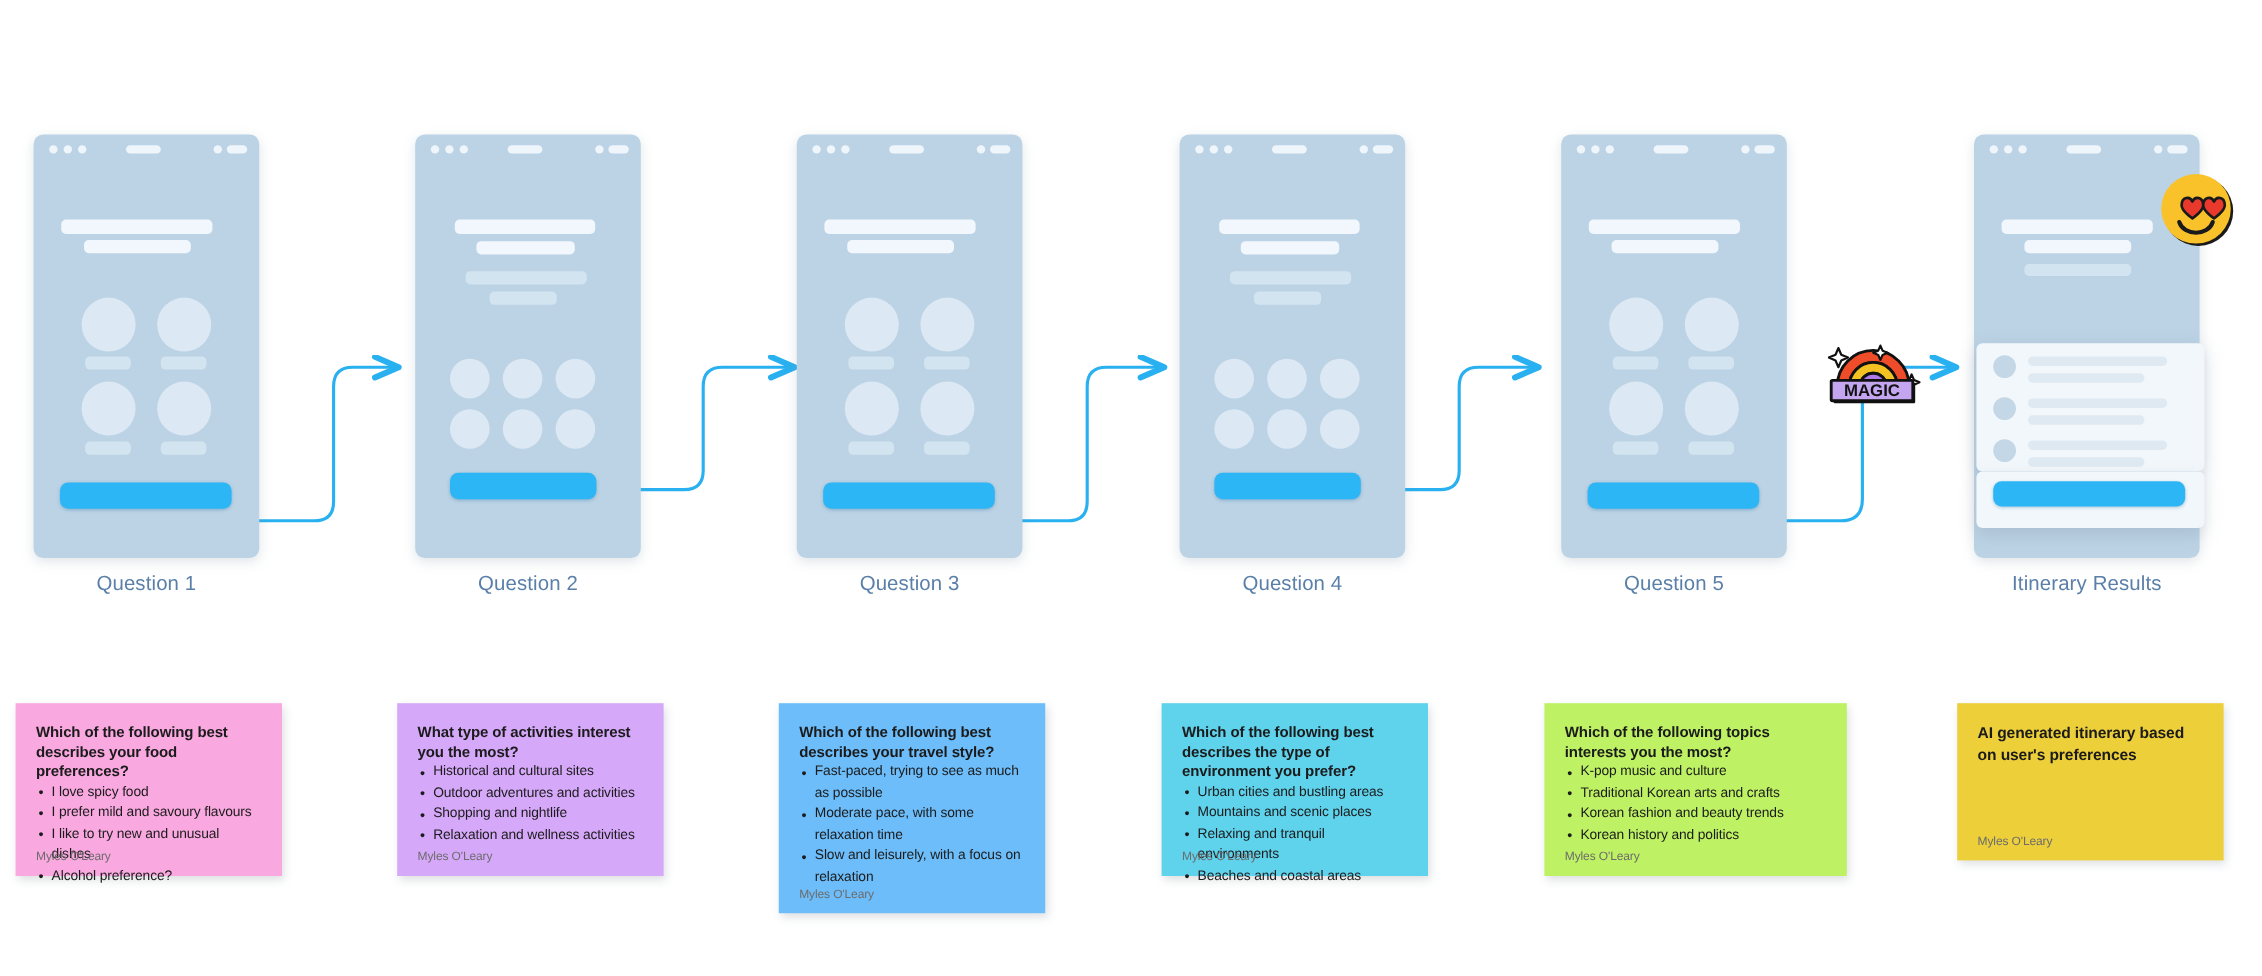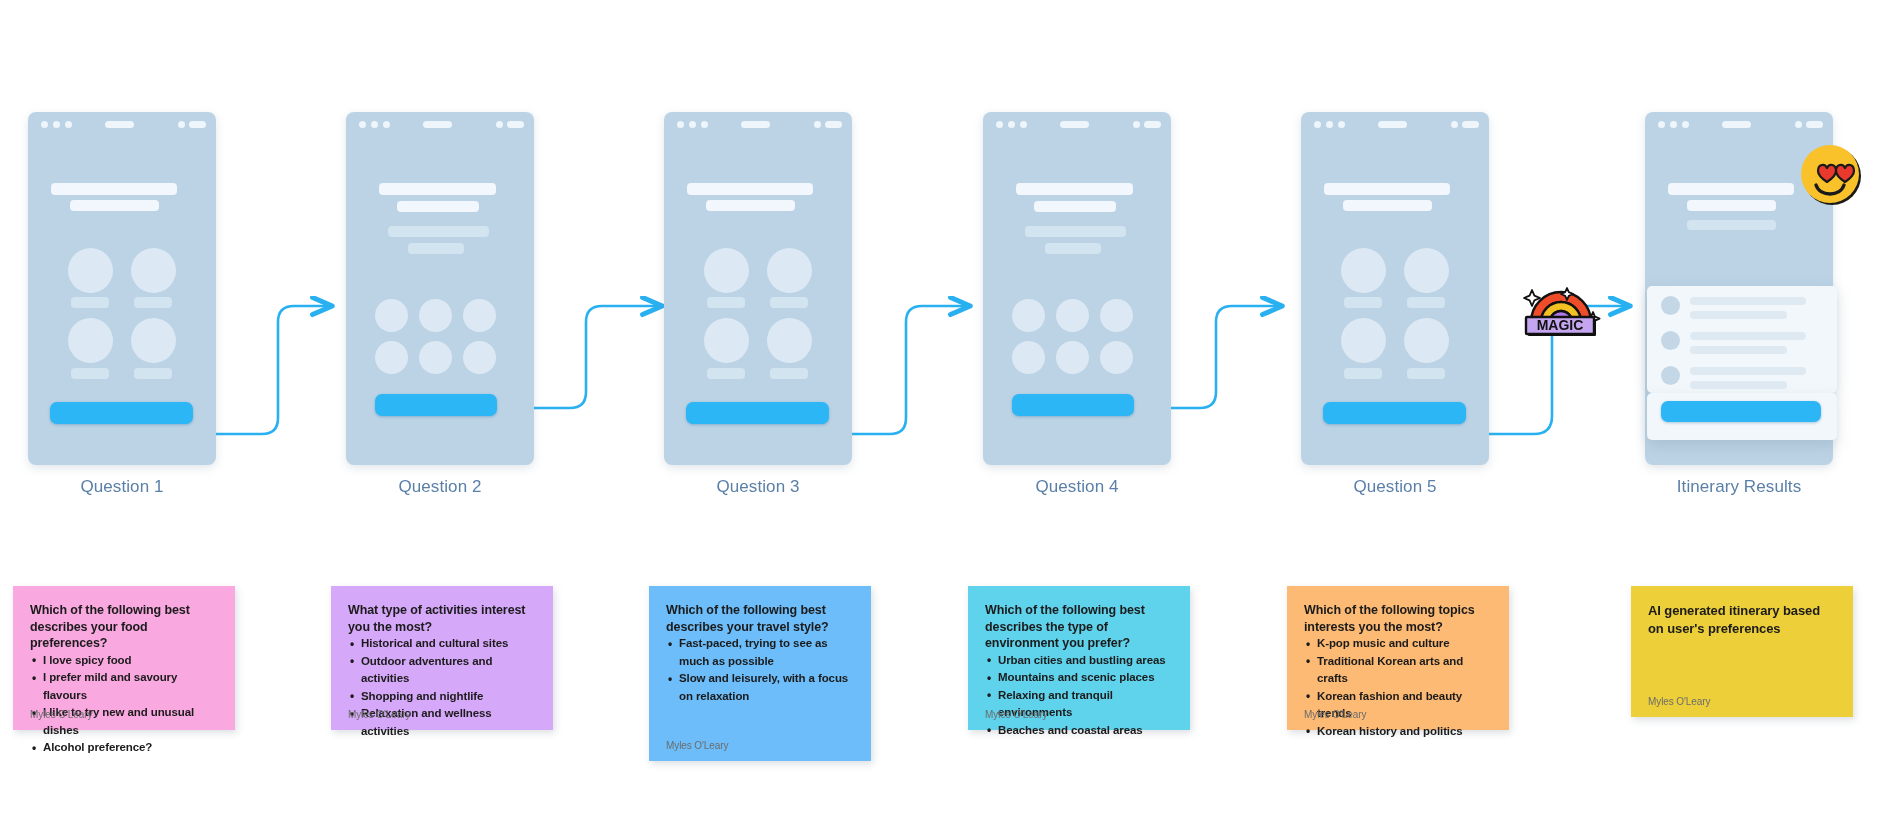--- a/index.html
+++ b/index.html
@@ -74,21 +74,20 @@
     line-height: 1.33;
     letter-spacing: -0.1px;
   }
   .note ul { list-style: none; }
   .note li {
     position: relative;
     font-size: 11.5px;
     line-height: 1.52;
     padding-left: 13px;
     letter-spacing: -0.1px;
-    font-weight: bold;
   }
   .note li::before {
     content: "•";
     position: absolute; left: 2px; top: -0.5px;
     font-size: 12px;
   }
   .note .author {
     position: absolute;
     left: 17px; bottom: 10px;
     font-size: 10px;
@@ -312,37 +311,38 @@
       <li>Shopping and nightlife</li>
       <li>Relaxation and wellness activities</li>
     </ul>
     <div class="author">Myles O'Leary</div>
   </div>
 
   <div class="note" style="left:649px; top:586px; width:222px; height:175px; background:#6cbdfa;">
     <h3>Which of the following best describes your travel style?</h3>
     <ul>
       <li>Fast-paced, trying to see as much as possible</li>
+      <li>Moderate pace, with some relaxation time</li>
       <li>Slow and leisurely, with a focus on relaxation</li>
     </ul>
     <div class="author">Myles O'Leary</div>
   </div>
 
   <div class="note" style="left:968px; top:586px; width:222px; height:144px; background:#5fd2ec;">
     <h3>Which of the following best describes the type of environment you prefer?</h3>
     <ul>
       <li>Urban cities and bustling areas</li>
       <li>Mountains and scenic places</li>
       <li>Relaxing and tranquil environments</li>
       <li>Beaches and coastal areas</li>
     </ul>
     <div class="author">Myles O'Leary</div>
   </div>
 
-  <div class="note" style="left:1287px; top:586px; width:222px; height:144px; background:#fdba74;">
+  <div class="note" style="left:1287px; top:586px; width:252px; height:144px; background:#bef264;">
     <h3>Which of the following topics interests you the most?</h3>
     <ul>
       <li>K-pop music and culture</li>
       <li>Traditional Korean arts and crafts</li>
       <li>Korean fashion and beauty trends</li>
       <li>Korean history and politics</li>
     </ul>
     <div class="author">Myles O'Leary</div>
   </div>
 

